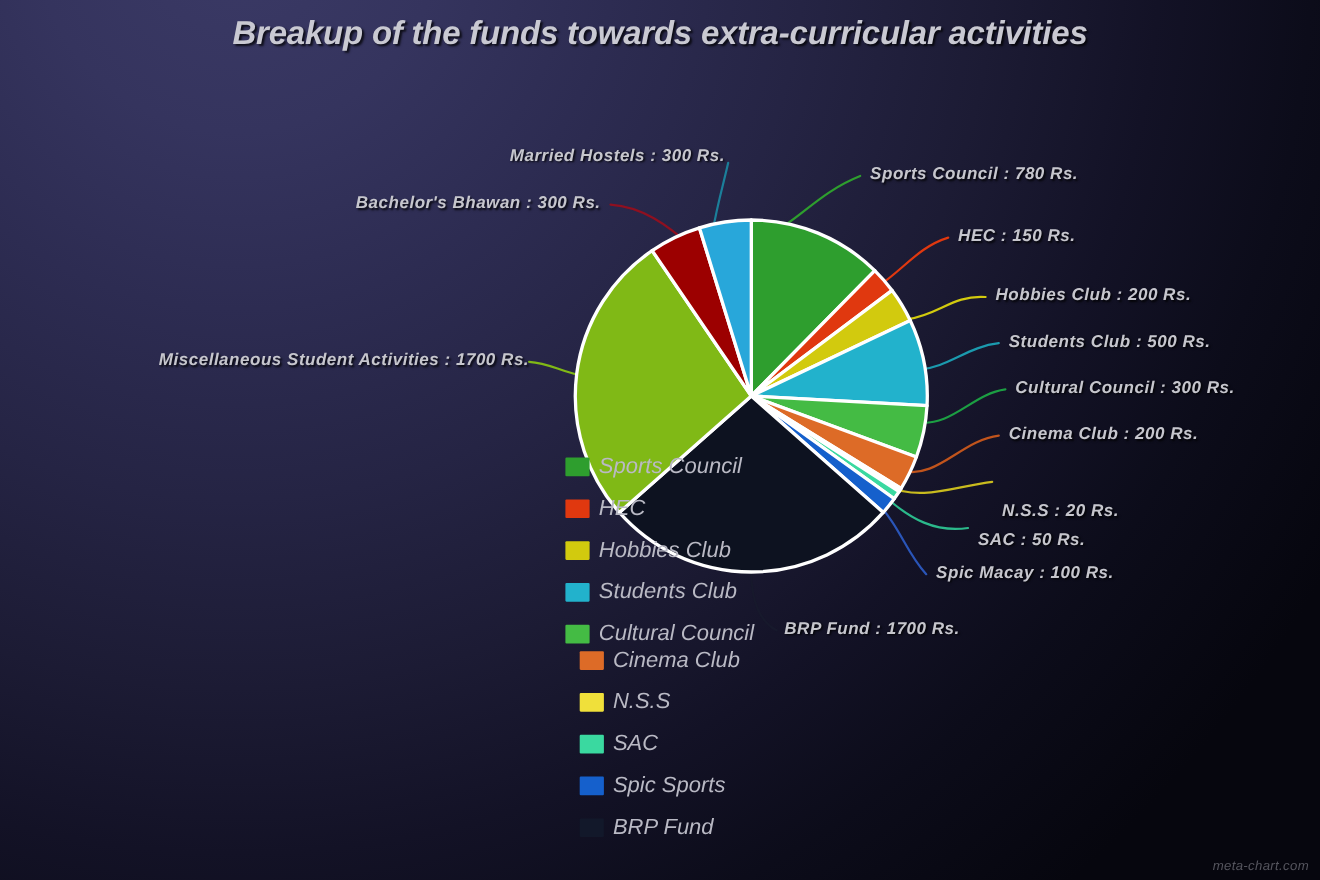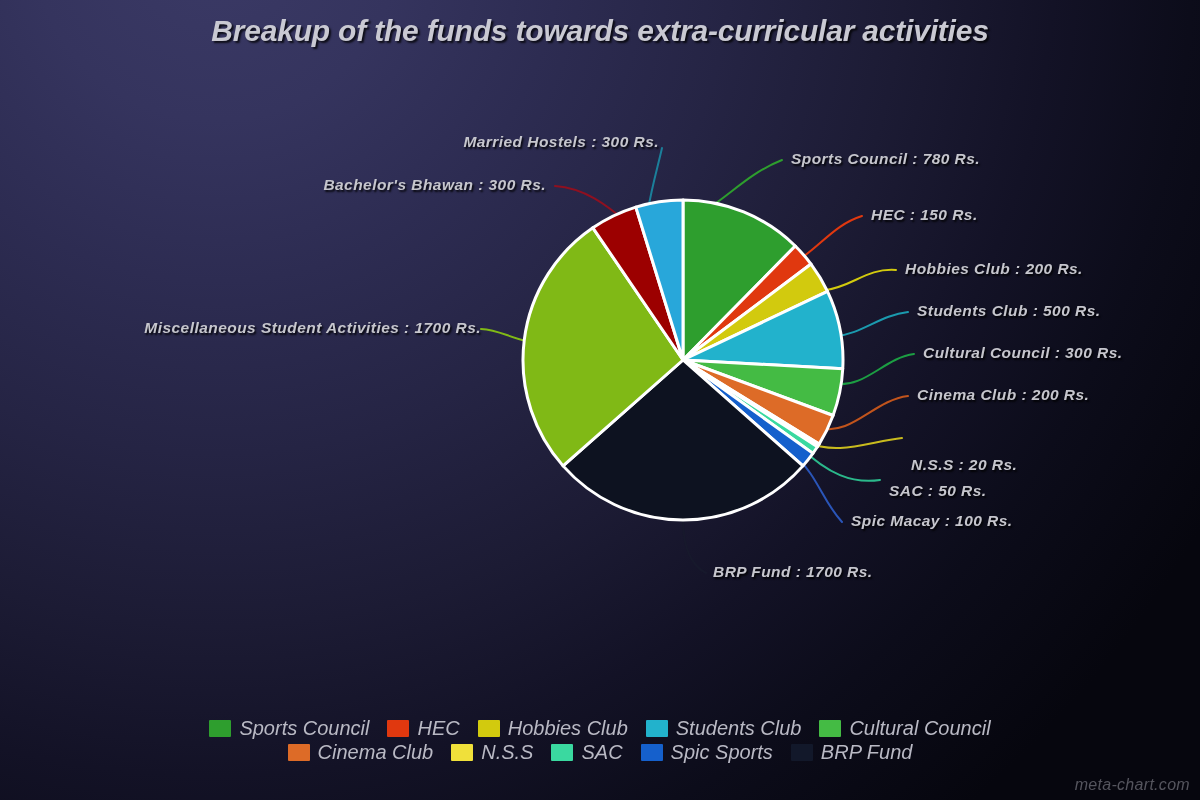--- a/index.html
+++ b/index.html
@@ -65,22 +65,21 @@
     left: 0;
     right: 0;
     bottom: 38px;
     display: flex;
     flex-direction: column;
     align-items: center;
     gap: 4px;
   }
   .legend-row {
     display: flex;
-    flex-direction: row;
-    align-items: center;
+    flex-direction: column;
     justify-content: center;
     gap: 18px;
   }
   .legend-item {
     display: flex;
     flex-direction: row;
     align-items: center;
     gap: 8px;
   }
   .legend-swatch {
@@ -92,21 +91,21 @@
   .legend-text {
     font-size: 20px;
     color: #b9b9c4;
     white-space: nowrap;
     line-height: 1;
   }
   #watermark {
     position: absolute;
     right: 10px;
     bottom: 6px;
-    font-size: 16px;
+    font-size: 12px;
     color: #55555e;
     letter-spacing: 0.3px;
   }
 </style>
 </head>
 <body>
 
 <div id="chart-root">
 
   <div id="bg-gradient"></div>

